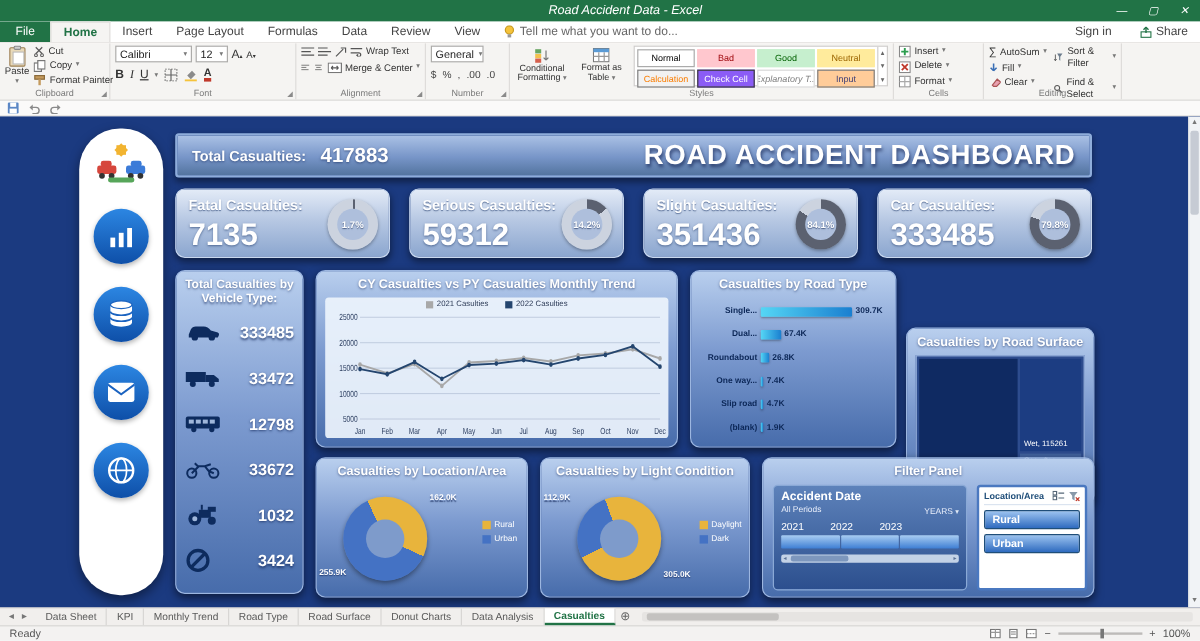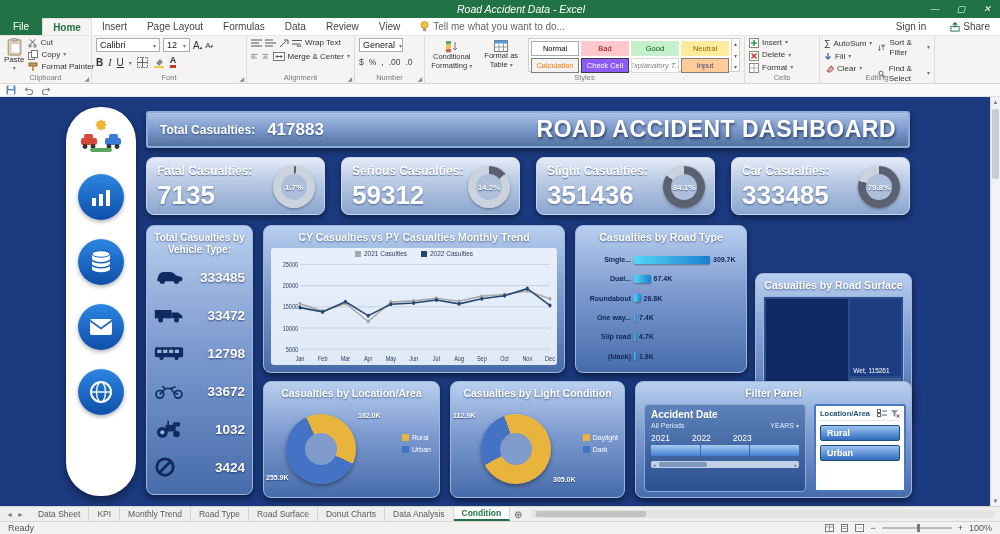--- a/index.html
+++ b/index.html
@@ -820,21 +820,21 @@
     <span>►</span>
   </div>
   <div id="sheet-tabs" style="display:flex;align-items:stretch;">
       <span class="stab">Data Sheet</span>
       <span class="stab">KPI</span>
       <span class="stab">Monthly Trend</span>
       <span class="stab">Road Type</span>
       <span class="stab">Road Surface</span>
       <span class="stab">Donut Charts</span>
       <span class="stab">Data Analysis</span>
-      <span class="stab active">Condition</span>
+      <span class="stab active">Casualties</span>
     </div>
   <span class="newsheet">⊕</span>
   <div class="hscroll">
       <div class="hthumb"></div>
     </div>
 </div>
 
 <div class="statusbar">
   <span>Ready</span>
   <div class="sright">

